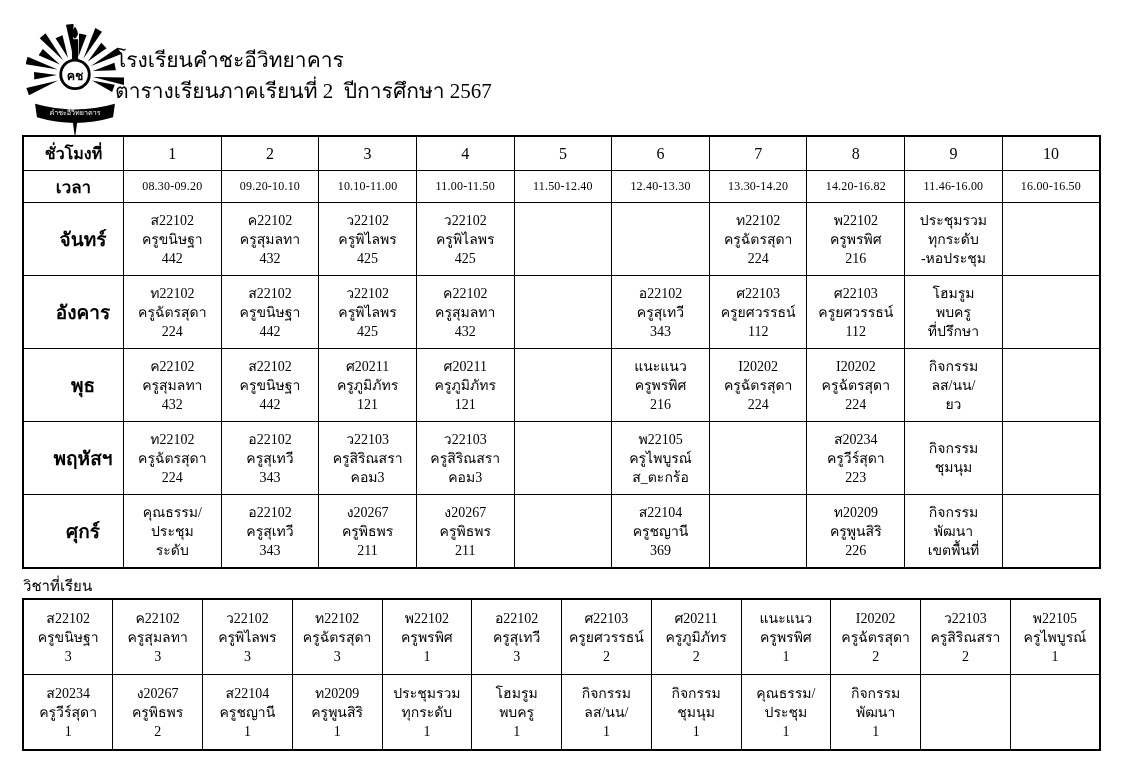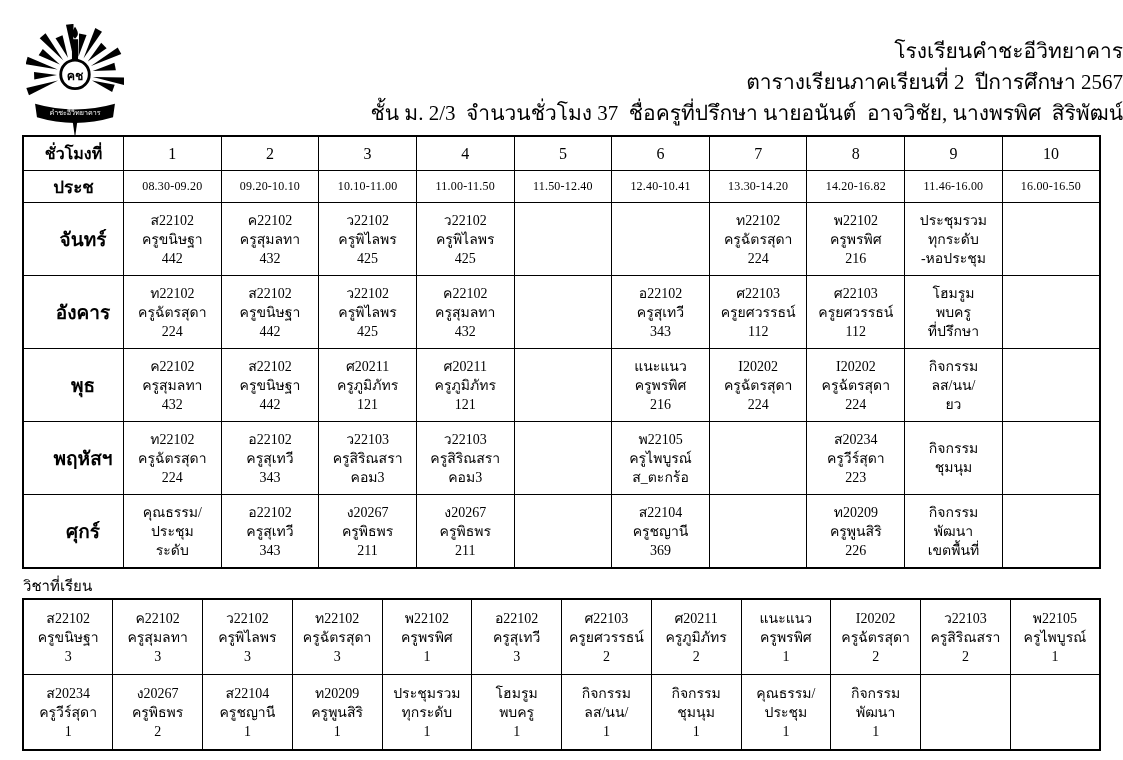--- a/index.html
+++ b/index.html
@@ -3,21 +3,21 @@
 <meta charset="utf-8">
 <style>
   html,body{margin:0;padding:0;background:#fff;}
   body{
     width:1123px;height:760px;position:relative;overflow:hidden;
     font-family:"Liberation Serif","DejaVu Serif",serif;color:#000;
   }
   .page{position:absolute;inset:0;background:#fff;}
 
   
-  .title-block{position:absolute;left:115px;top:36px;width:1008px;text-align:right;}
+  .title-block{position:absolute;left:115px;top:45px;width:1008px;text-align:left;}
   .title-line{font-size:21px;line-height:31px;white-space:pre;}
 
   .logo{position:absolute;left:26px;top:24px;width:98px;height:116px;}
   .logo svg{width:100%;height:100%;}
 
   
   table{border-collapse:collapse;table-layout:fixed;background:#fff;}
   #main-table{position:absolute;left:22px;top:135px;width:1079px;border:2.5px solid #000;}
   #subjects-table{position:absolute;left:22px;top:598px;width:1079px;border:2.5px solid #000;}
   td,th{border:1.7px solid #000;text-align:center;vertical-align:middle;
@@ -65,46 +65,45 @@
       <text x="50" y="58.5" text-anchor="middle" font-size="13" font-weight="bold" fill="#000">คช</text>
       <path d="M8 84 Q50 96 92 84 L90 98 Q50 110 10 98 Z" fill="#000"></path>
       <text x="50" y="95.5" text-anchor="middle" font-size="7.5" fill="#fff">คำชะอีวิทยาคาร</text>
       <polygon points="47.5,102 52.5,102 50,120" fill="#000"></polygon>
     </svg>
   </div>
 
   <div class="title-block">
     <div class="title-line">โรงเรียนคำชะอีวิทยาคาร</div>
     <div class="title-line">ตารางเรียนภาคเรียนที่ 2  ปีการศึกษา 2567</div>
-    <div class="title-line">ชั้น ม. 2/3  จำนวนชั่วโมง 37  ชื่อครูที่ปรึกษา นายอนันต์  อาจวิชัย, นางพรพิศ  สิริพัฒน์</div>
   </div>
 
   <table id="main-table">
       <tbody id="main-tbody">
         <tr class="period-header-row">
           <th class="corner">ชั่วโมงที่</th>
           <th>1</th>
           <th>2</th>
           <th>3</th>
           <th>4</th>
           <th>5</th>
           <th>6</th>
           <th>7</th>
           <th>8</th>
           <th>9</th>
           <th>10</th>
         </tr>
         <tr class="time-row">
-          <th class="corner time-label">ประช</th>
+          <th class="corner time-label">เวลา</th>
           <td class="time-cell">08.30-09.20</td>
           <td class="time-cell">09.20-10.10</td>
           <td class="time-cell">10.10-11.00</td>
           <td class="time-cell">11.00-11.50</td>
           <td class="time-cell">11.50-12.40</td>
-          <td class="time-cell">12.40-10.41</td>
+          <td class="time-cell">12.40-13.30</td>
           <td class="time-cell">13.30-14.20</td>
           <td class="time-cell">14.20-16.82</td>
           <td class="time-cell">11.46-16.00</td>
           <td class="time-cell">16.00-16.50</td>
         </tr>
         <tr class="day-row">
           <th class="corner day-name">จันทร์</th>
           <td class="lesson">
             <div>ส22102</div>
             <div>ครูขนิษฐา</div>

